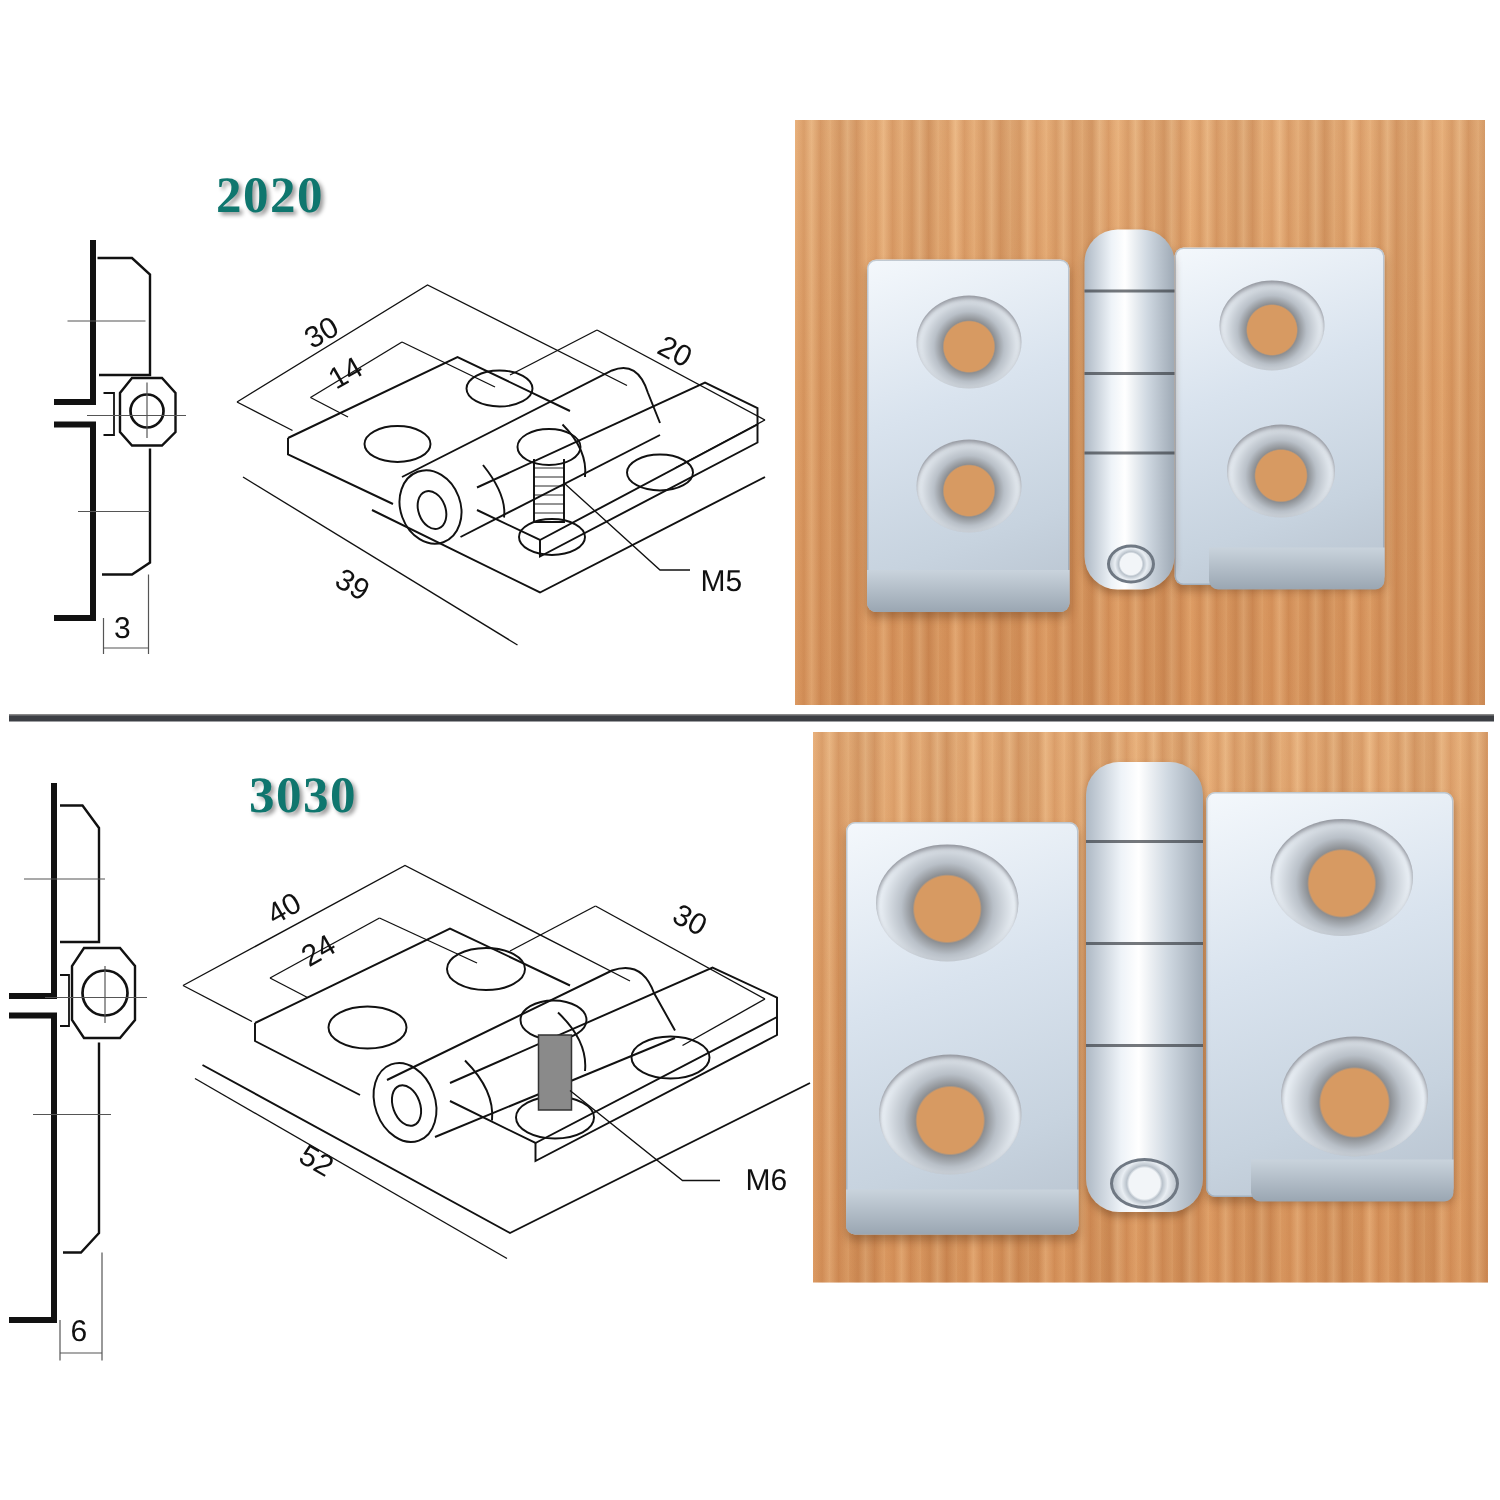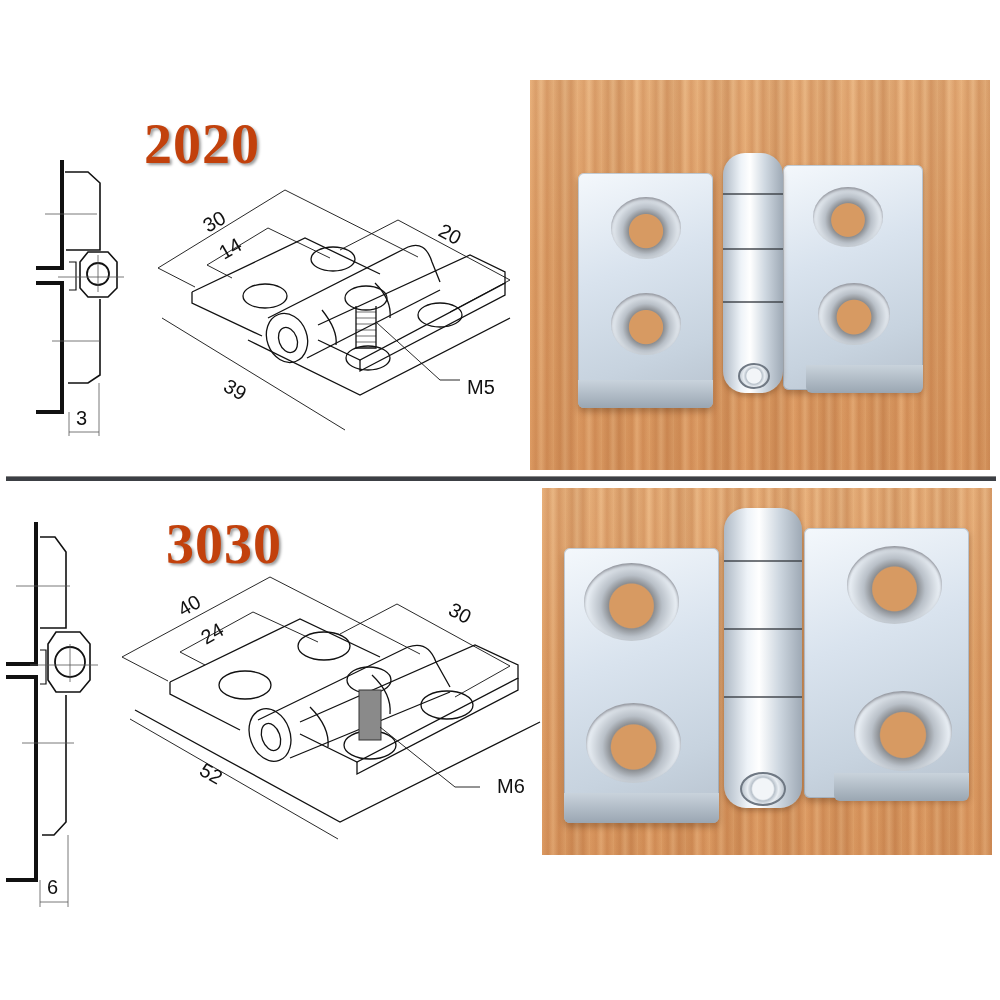--- a/index.html
+++ b/index.html
@@ -2,21 +2,21 @@
 <html><head>
 <meta charset="utf-8">
 <style>
   html, body { margin:0; padding:0; background:#ffffff; }
   body { width:1000px; height:1000px; position:relative; overflow:hidden; font-family:"Liberation Sans", sans-serif; }
   .section { position:absolute; left:0; width:1000px; }
   .sec-top { top:0; height:476px; }
   .sec-bot { top:482px; height:518px; }
   .title {
     position:absolute; font-family:"Liberation Serif", serif; font-weight:bold;
-    font-size:56px; color:#c2410c; letter-spacing:1px;
+    font-size:34px; color:#0f766e; letter-spacing:1px;
     text-shadow: 2px 2px 3px #9a9a9a;
   }
   .divider { position:absolute; left:6px; top:476px; width:990px; height:4px; background:#3c3f44; border-top:1px solid #888; }
   svg.draw { position:absolute; left:0; overflow:visible; }
   svg text { font-family:"Liberation Sans", sans-serif; fill:#111; }
   .photo {
     position:absolute; overflow:hidden;
     background:
       repeating-linear-gradient(90deg, rgba(160,80,30,0.0) 0px, rgba(160,80,30,0.18) 6px, rgba(255,230,190,0.15) 11px, rgba(170,90,40,0.22) 17px, rgba(255,220,170,0.1) 24px),
       repeating-linear-gradient(90deg, rgba(120,60,20,0.0) 0px, rgba(120,60,20,0.12) 37px, rgba(255,210,160,0.0) 53px),

